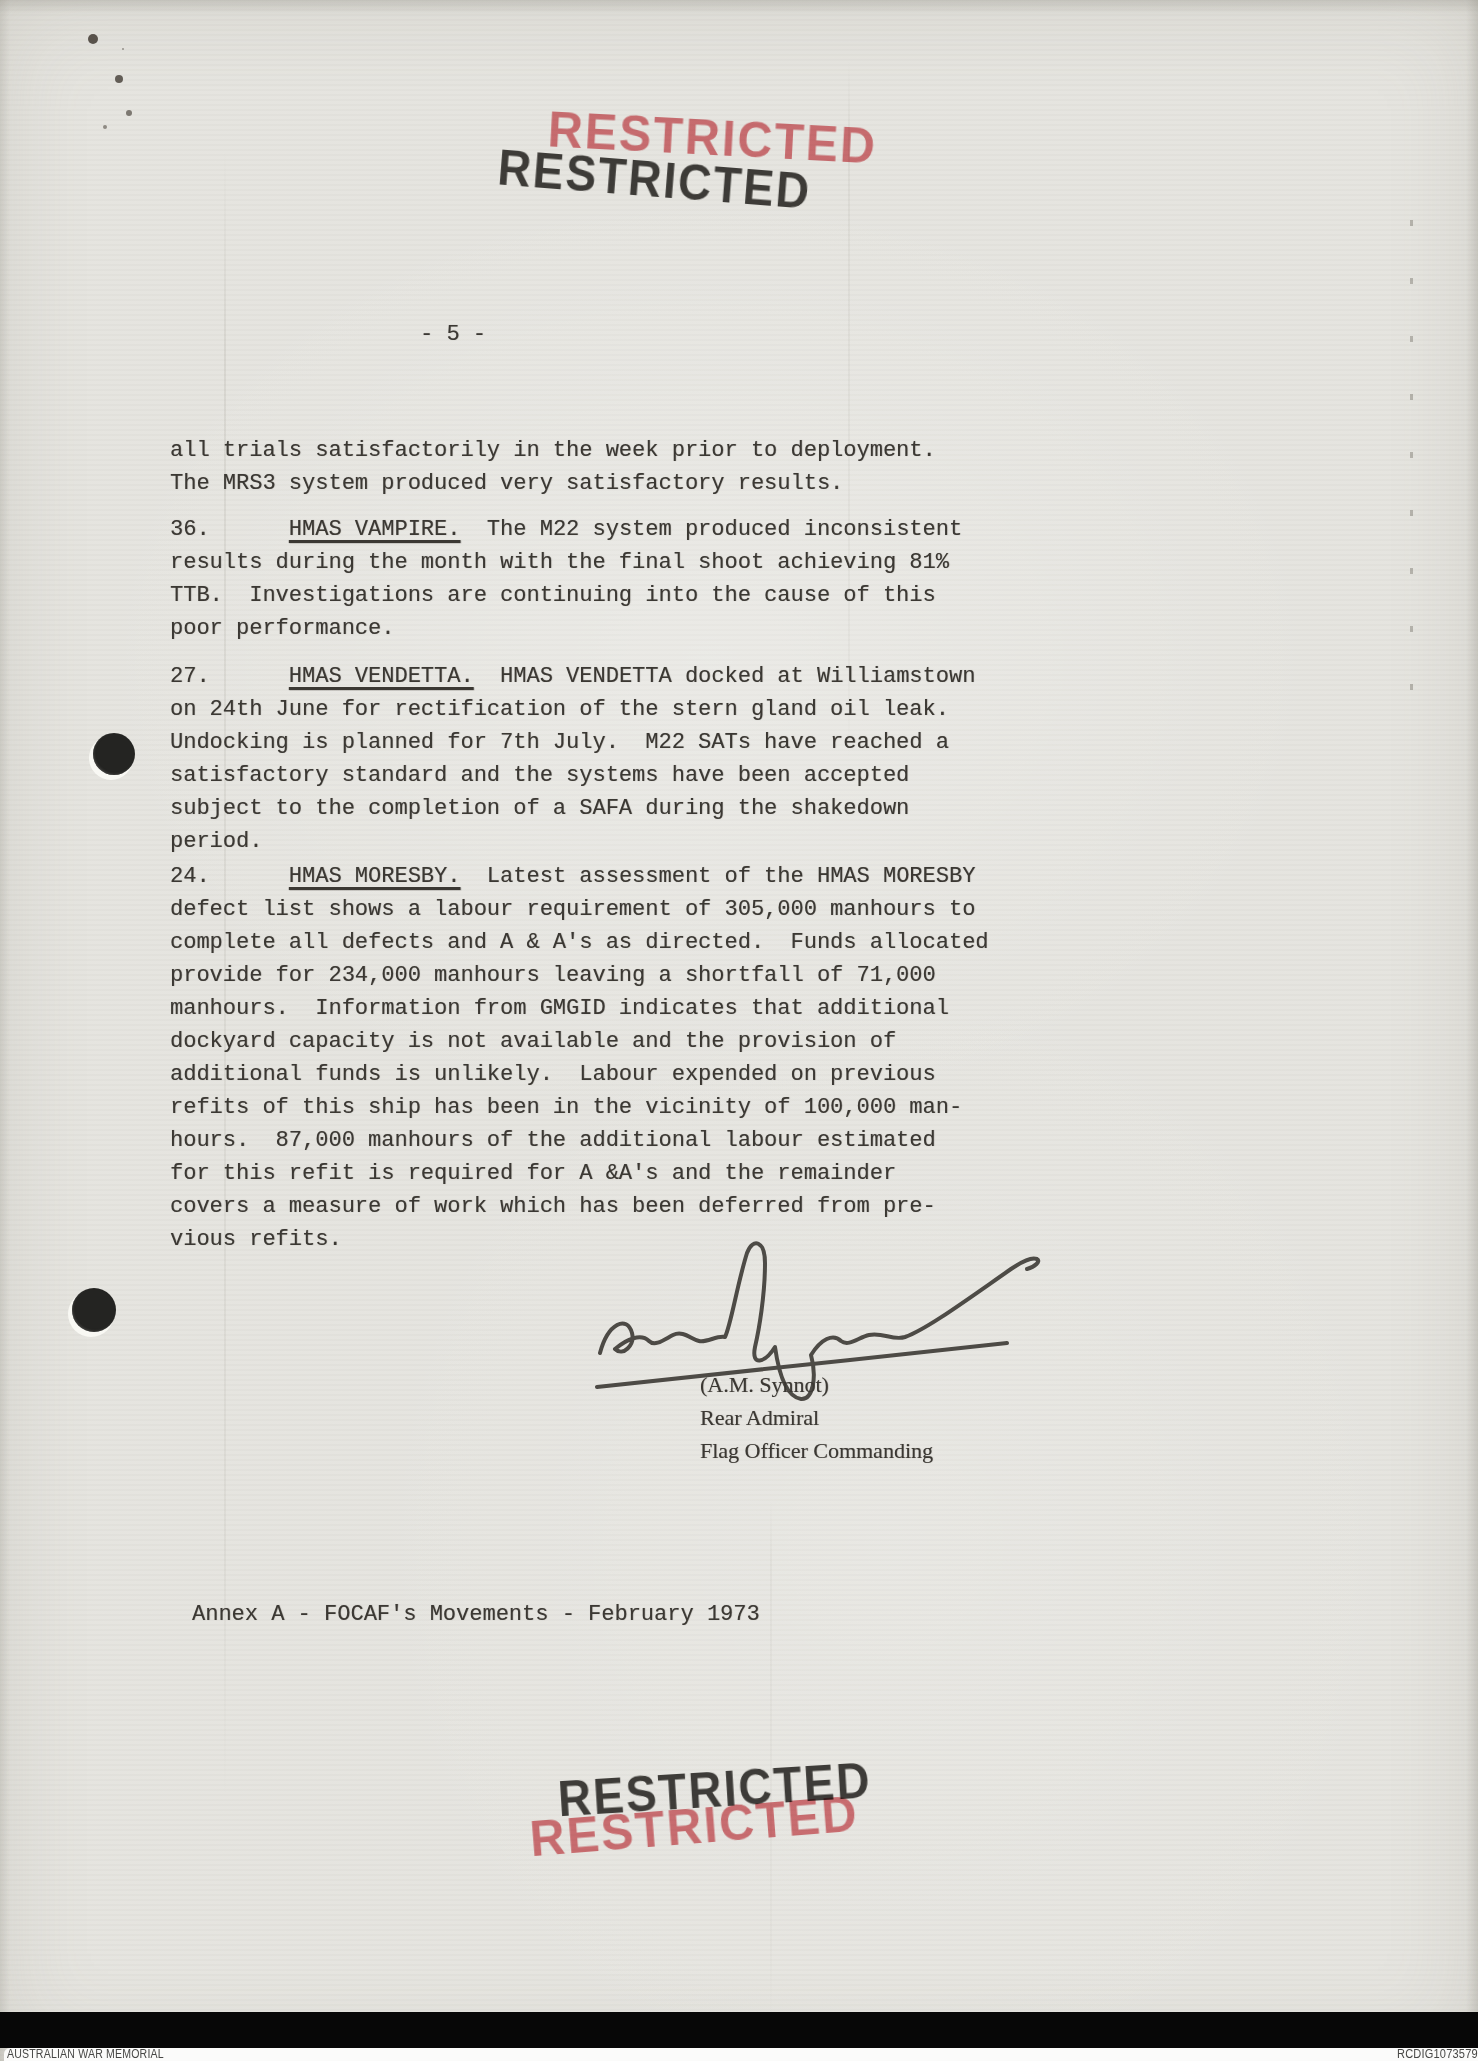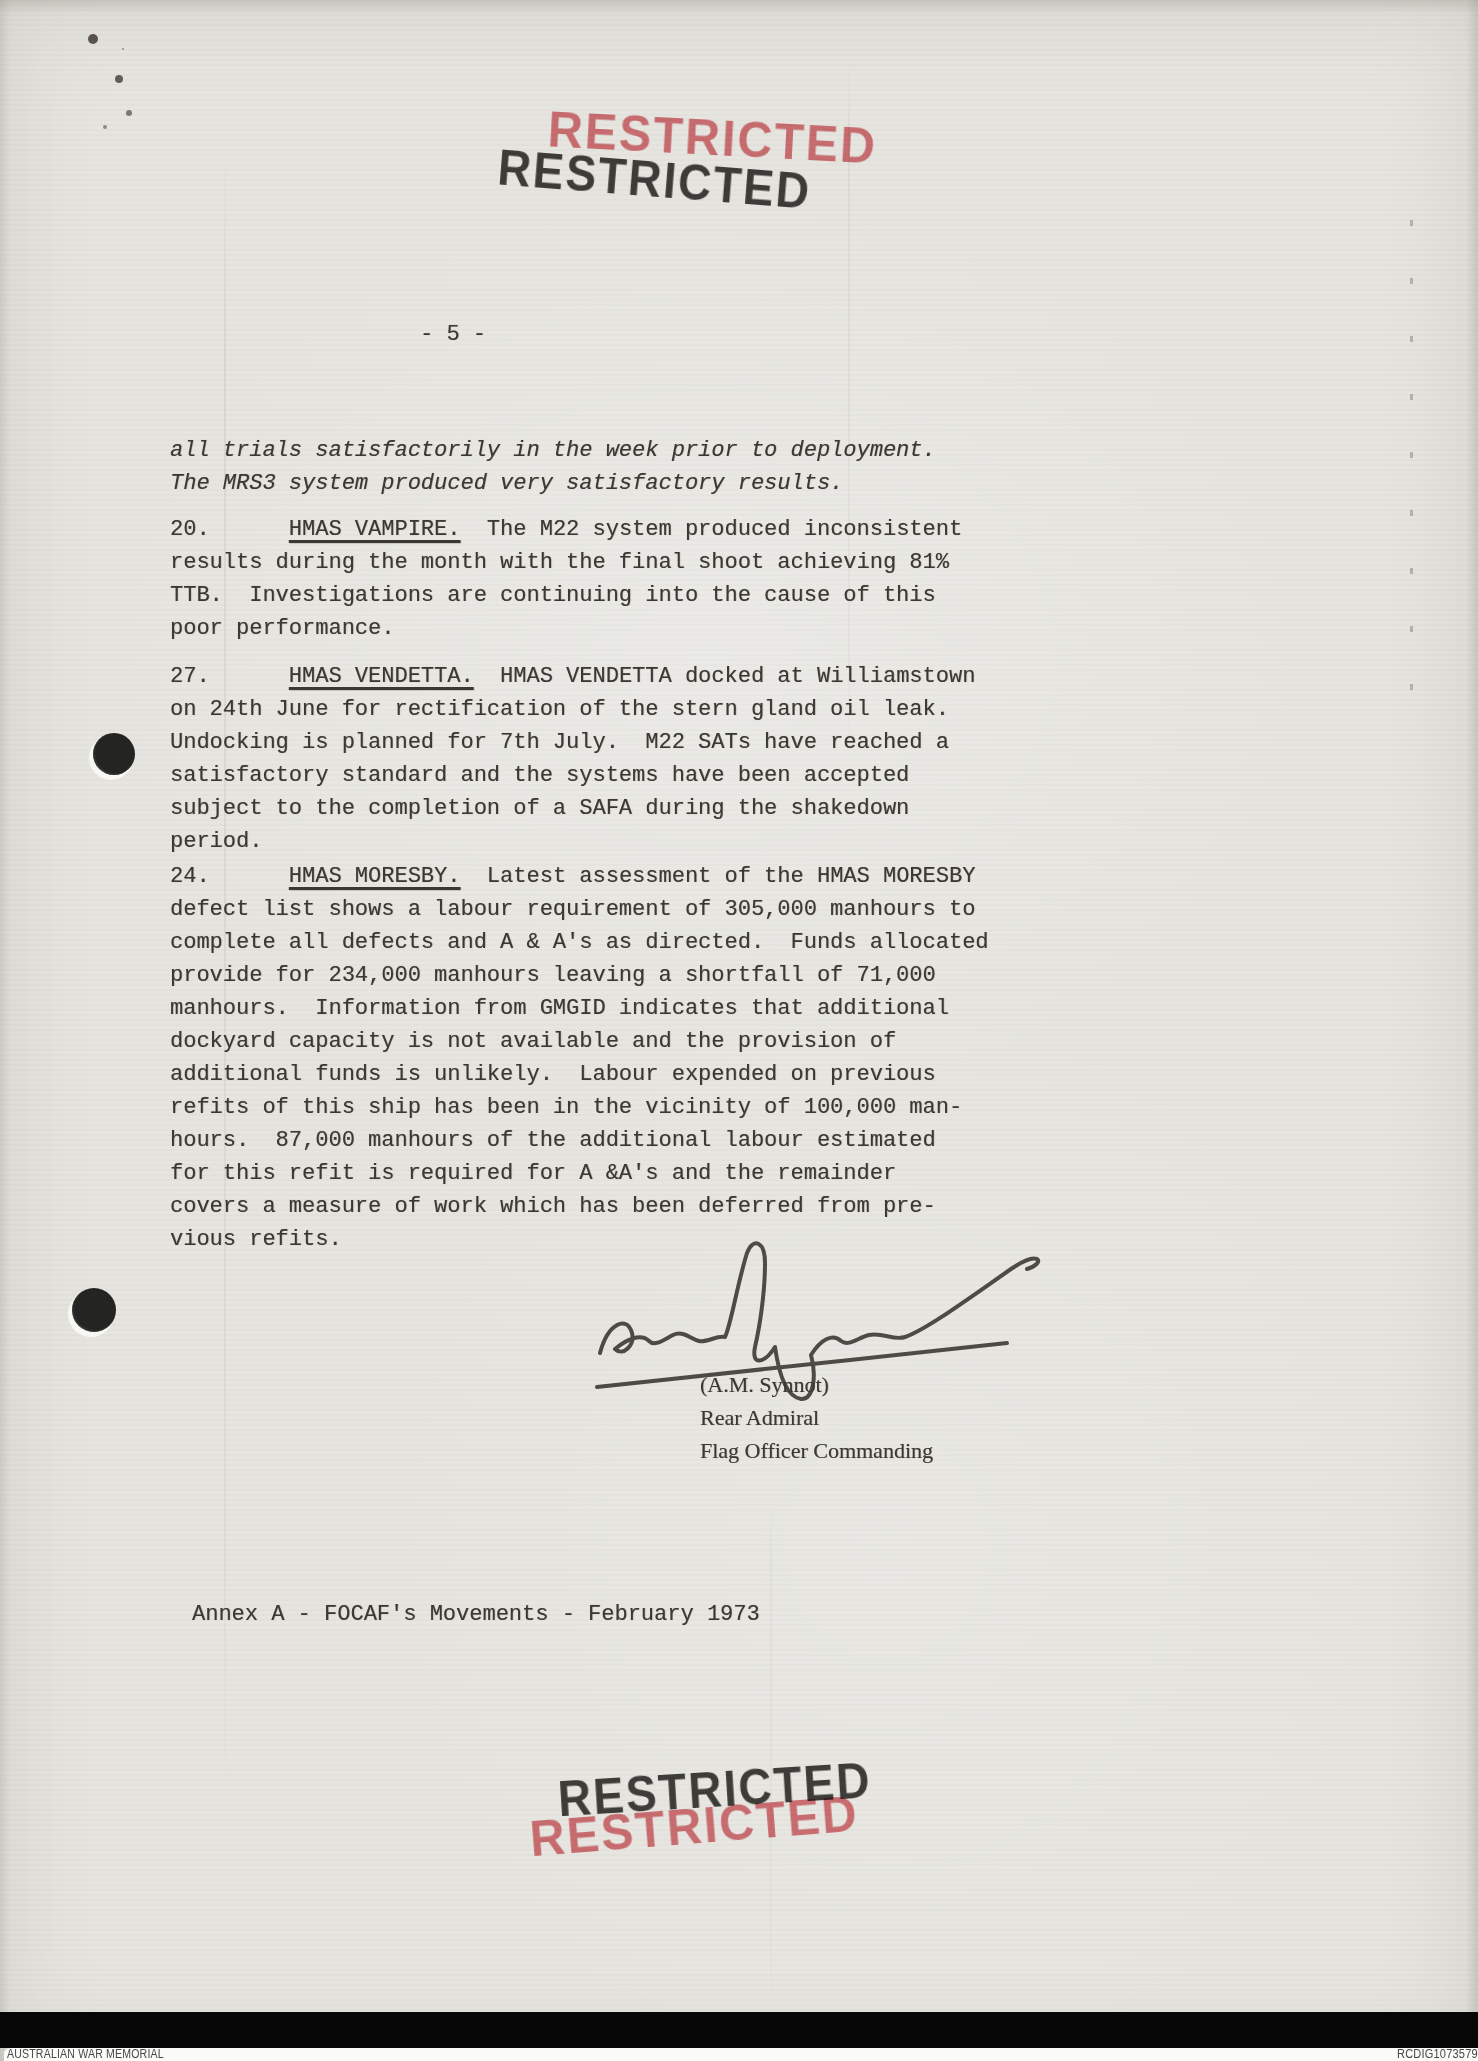--- a/index.html
+++ b/index.html
@@ -99,24 +99,24 @@
   <div class="crease c3"></div>
   <div class="edge-dots"></div>
   <div class="hole h1"></div>
   <div class="hole h2"></div>
 
   <div class="stamp red top-red">RESTRICTED</div>
   <div class="stamp black top-black">RESTRICTED</div>
 
   <pre class="type" style="left:420px; top:318px;">- 5 -</pre>
 
-  <pre class="type" style="left:170px; top:434px;font-style:italic;">all trials satisfactorily in the week prior to deployment.
+  <pre class="type" style="left:170px; top:434px;">all trials satisfactorily in the week prior to deployment.
 The MRS3 system produced very satisfactory results.</pre>
 
-  <pre class="type" style="left:170px; top:513px;"><span>20.      </span><span class="u">HMAS VAMPIRE.</span><span>  The M22 system produced inconsistent
+  <pre class="type" style="left:170px; top:513px;"><span>36.      </span><span class="u">HMAS VAMPIRE.</span><span>  The M22 system produced inconsistent
 results during the month with the final shoot achieving 81%
 TTB.  Investigations are continuing into the cause of this
 poor performance.</span></pre>
 
   <pre class="type" style="left:170px; top:660px;"><span>27.      </span><span class="u">HMAS VENDETTA.</span><span>  HMAS VENDETTA docked at Williamstown
 on 24th June for rectification of the stern gland oil leak.
 Undocking is planned for 7th July.  M22 SATs have reached a
 satisfactory standard and the systems have been accepted
 subject to the completion of a SAFA during the shakedown
 period.</span></pre>

